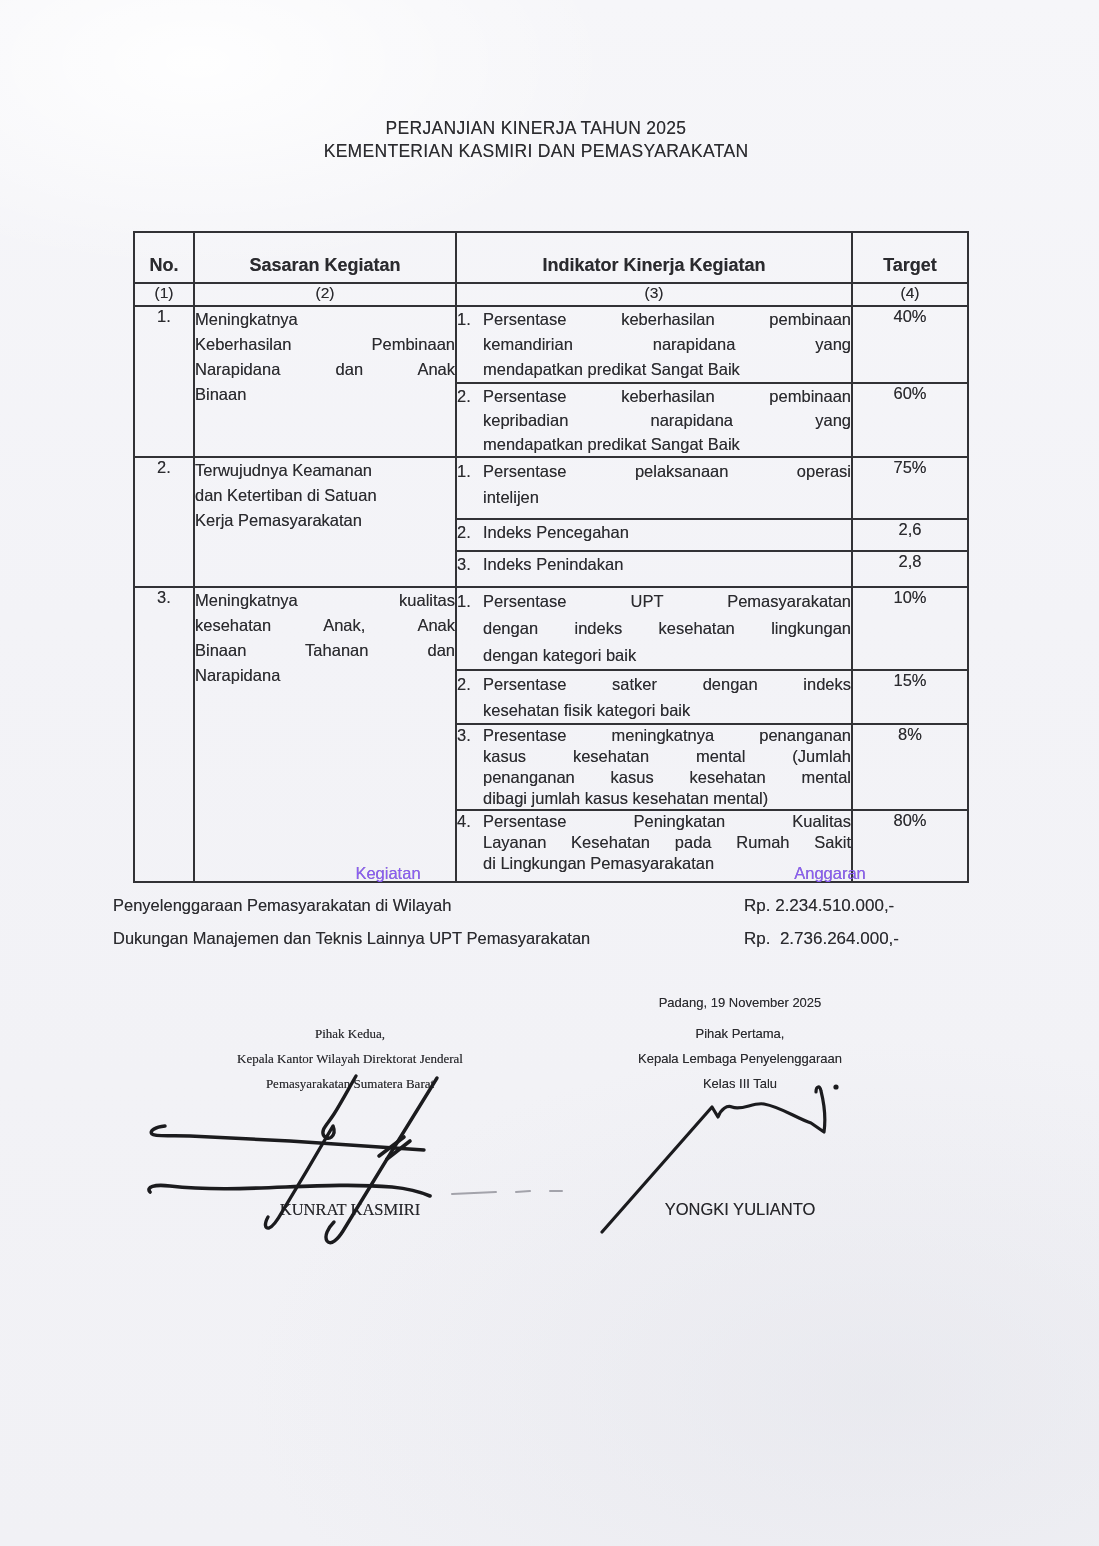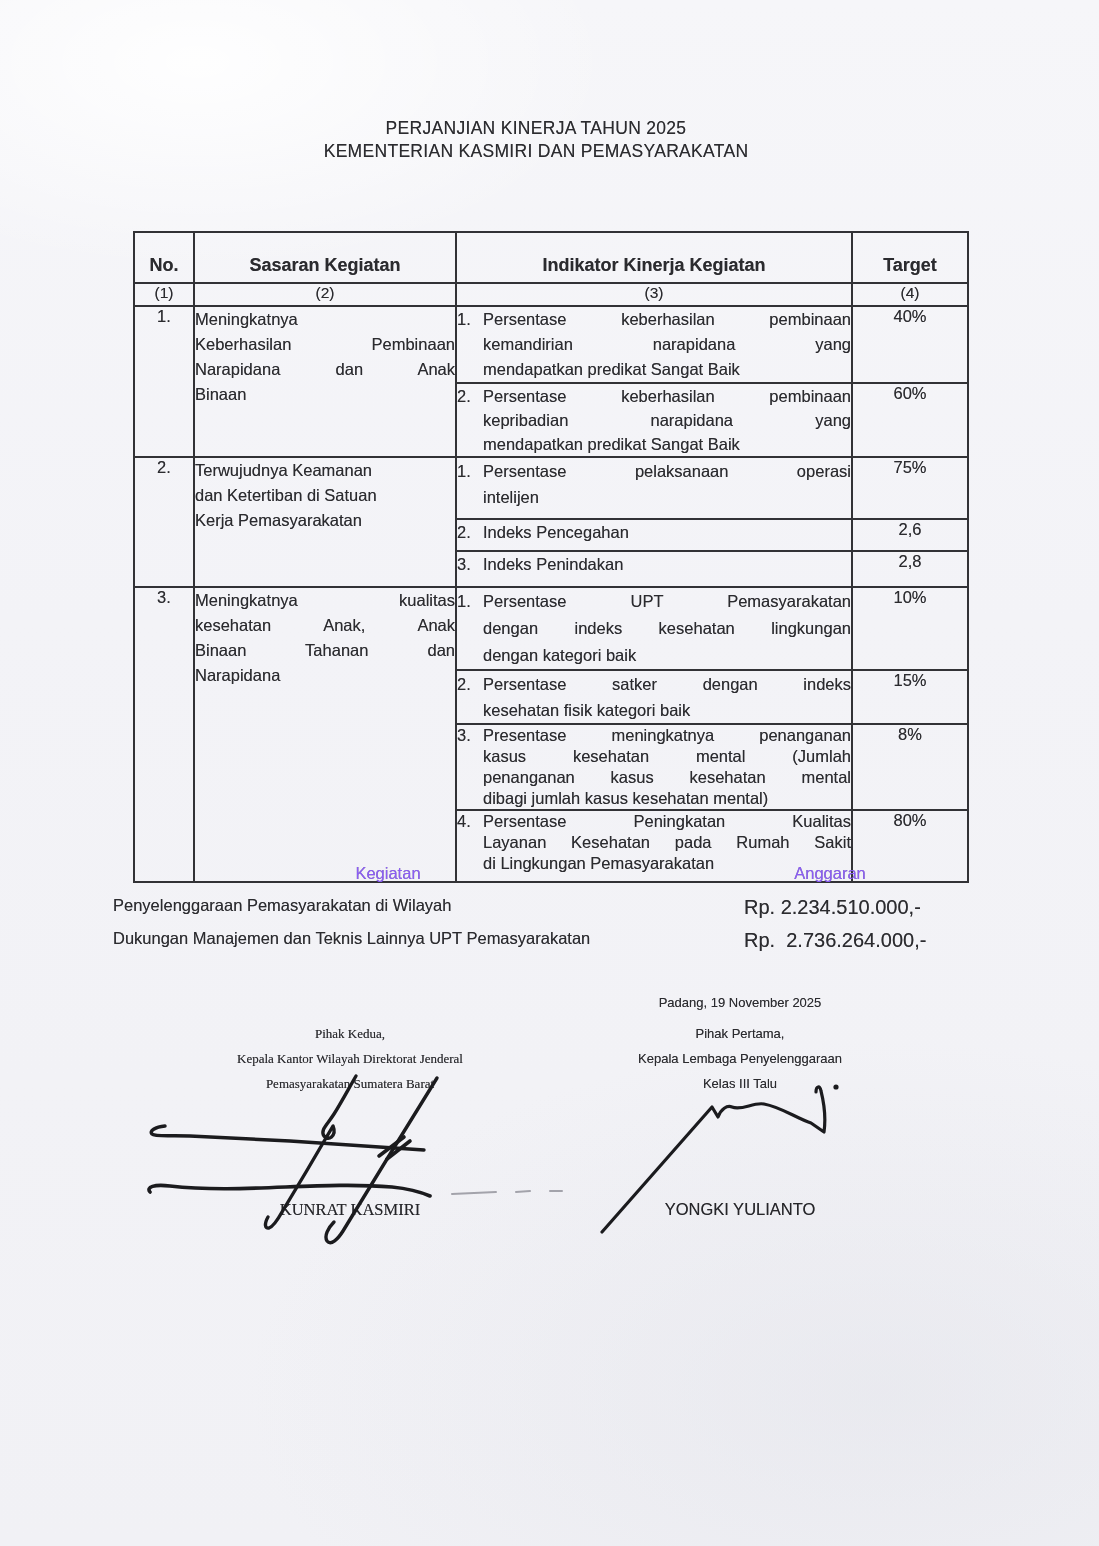--- a/index.html
+++ b/index.html
@@ -43,21 +43,21 @@
   td.target-cell{text-align:center;padding-top:5px;}
   .ind-wrap{display:flex;}
   .ind-num{width:26px;flex:0 0 26px;}
   .ind-text{flex:1;}
   .jline{text-align:justify;text-align-last:justify;}
   .jline.last{text-align-last:left;}
   .plainline{text-align:left;}
   
   .budget-head{position:absolute;top:864px;font-size:16.5px;color:#8b5cf6;text-align:center;}
   .budget-label{position:absolute;left:113px;font-size:16.5px;color:#2b2b2f;}
-  .budget-amount{position:absolute;left:744px;font-size:20px;color:#2b2b2f;white-space:pre;}
+  .budget-amount{position:absolute;left:744px;font-size:17px;color:#2b2b2f;white-space:pre;}
   
   .sig-line{position:absolute;font-size:13px;color:#2b2b2f;text-align:center;line-height:25px;}
   .sig-name{position:absolute;font-size:16.5px;color:#26262a;text-align:center;}
   .block-left{left:150px;width:400px;font-family:Liberation Serif, serif;}
   .block-right{left:540px;width:400px;}
   svg.signature{position:absolute;pointer-events:none;}
   
   #title,#pk-table,.budget-head,.budget-label,.budget-amount,.sig-line,.sig-name{
     text-shadow:0 0 .5px rgba(43,43,47,.55);
   }

